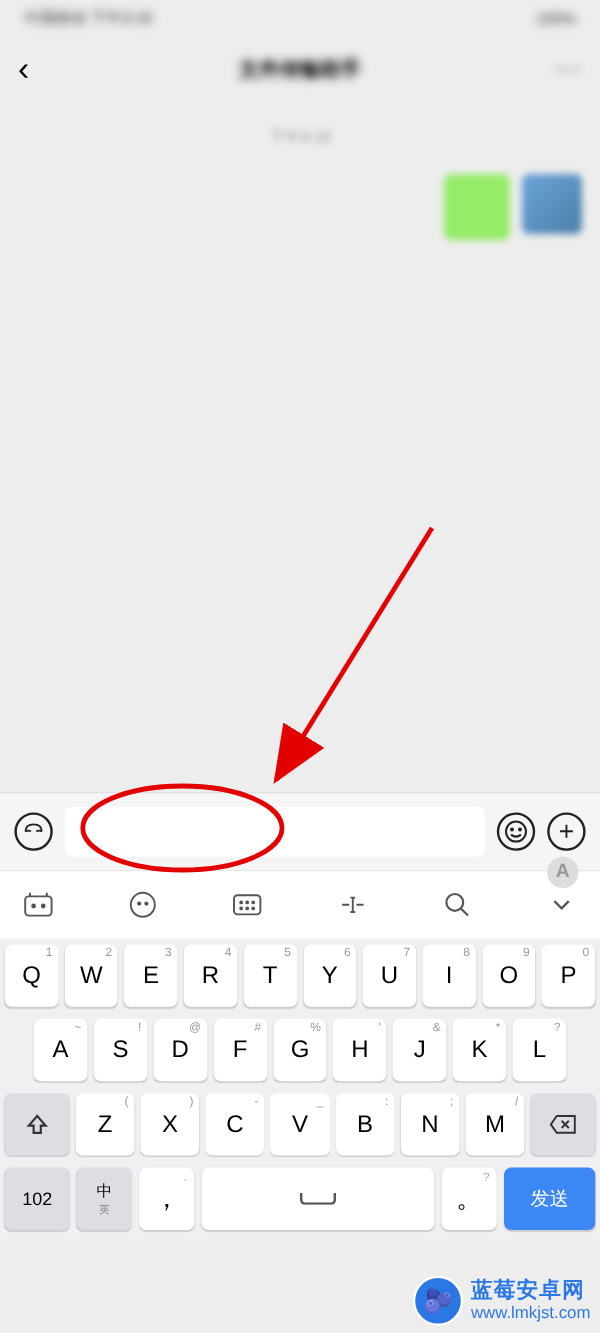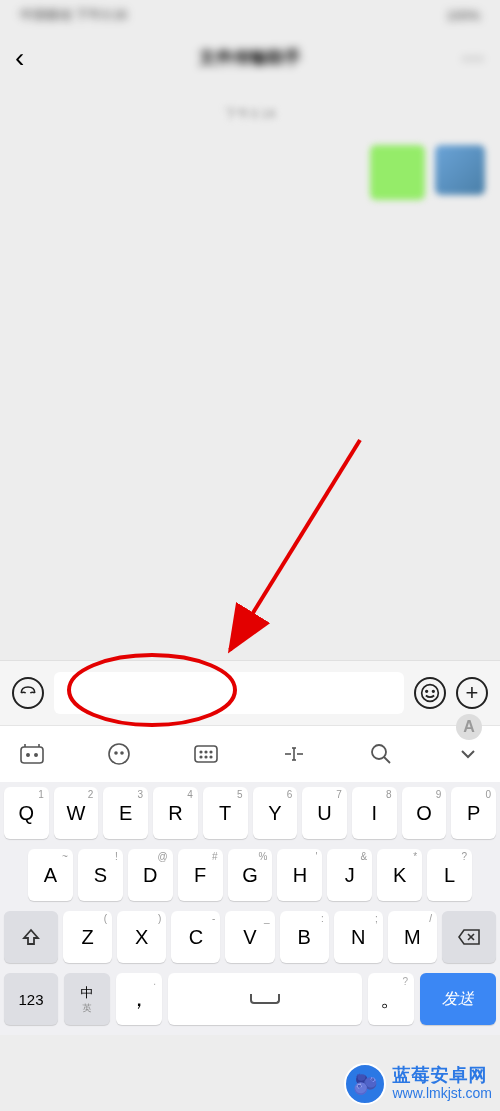--- a/index.html
+++ b/index.html
@@ -218,21 +218,21 @@
       font-size: 16px;
       cursor: pointer;
       box-shadow: 0 1px 1px rgba(0,0,0,0.15);
     }
     .fn-123 { flex: 0 0 54px; font-size: 15px; }
     .fn-lang { flex: 0 0 46px; flex-direction: column; font-size: 13px; }
     .fn-lang .sub { font-size: 9px; color: #888; }
     .fn-comma, .fn-period { flex: 0 0 46px; background: #fff; font-size: 22px; position: relative; }
     .fn-space { flex: 1; background: #fff; }
     .fn-comma .hint, .fn-period .hint { position: absolute; top: 3px; right: 6px; font-size: 10px; color: #aaa; }
-    .fn-send { flex: 0 0 76px; background: #3B87F4; color: #fff; font-size: 16px; font-style: italic; }
+    .fn-send { flex: 0 0 76px; background: #3B87F4; color: #fff; font-size: 16px; }
     .watermark {
       position: absolute;
       bottom: 6px;
       right: 8px;
       display: flex;
       align-items: center;
       gap: 6px;
       z-index: 100;
     }
     .wm-logo {
@@ -399,21 +399,21 @@
         </div>
       <div class="del-key">
         <svg width="24" height="18" viewBox="0 0 24 18" fill="none" stroke="#333" stroke-width="1.6">
           <path d="M7 2 L22 2 L22 16 L7 16 L2 9 Z"></path>
             <path d="M11 6 L17 12"></path>
             <path d="M17 6 L11 12"></path>
         </svg>
       </div>
     </div>
     <div class="kb-bottom">
-      <div class="fn-key fn-123">123</div>
+      <div class="fn-key fn-123">102</div>
       <div class="fn-key fn-lang">
         <span>中</span>
         <span class="sub">英</span>
       </div>
       <div class="fn-key fn-comma">
         <span>，</span>
         <span class="hint">.</span>
       </div>
       <div class="fn-key fn-space">
         <div class="space-glyph"></div>

